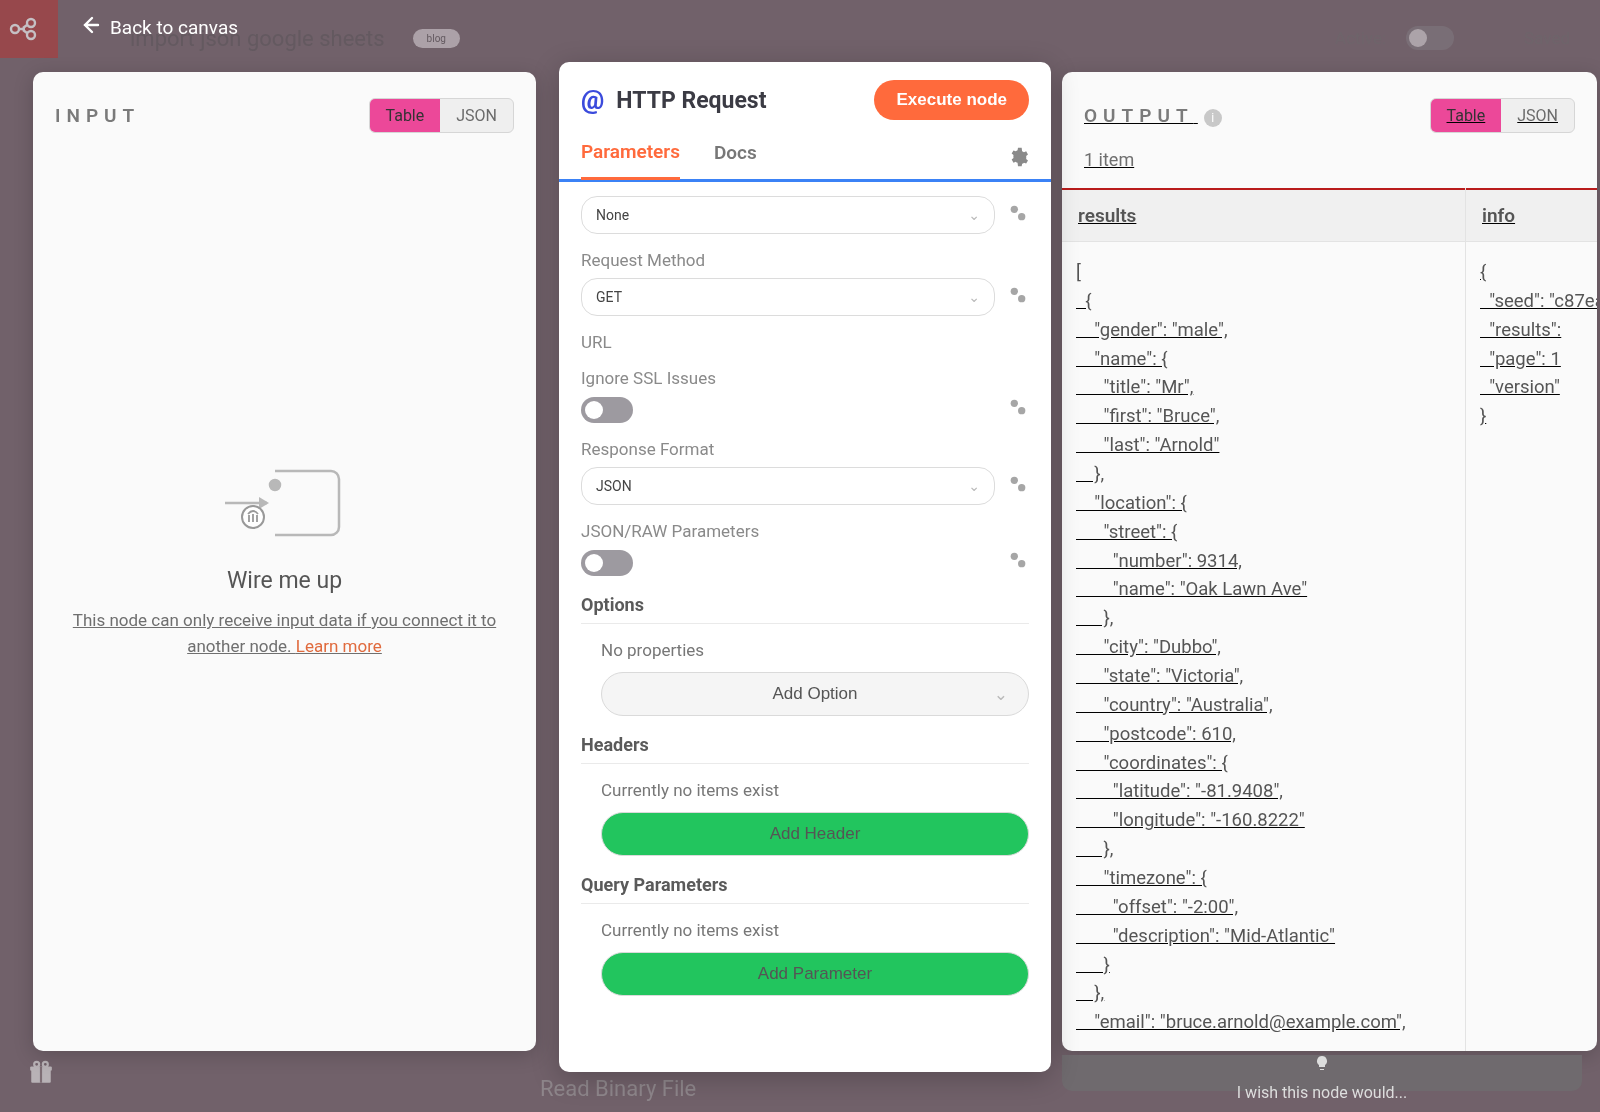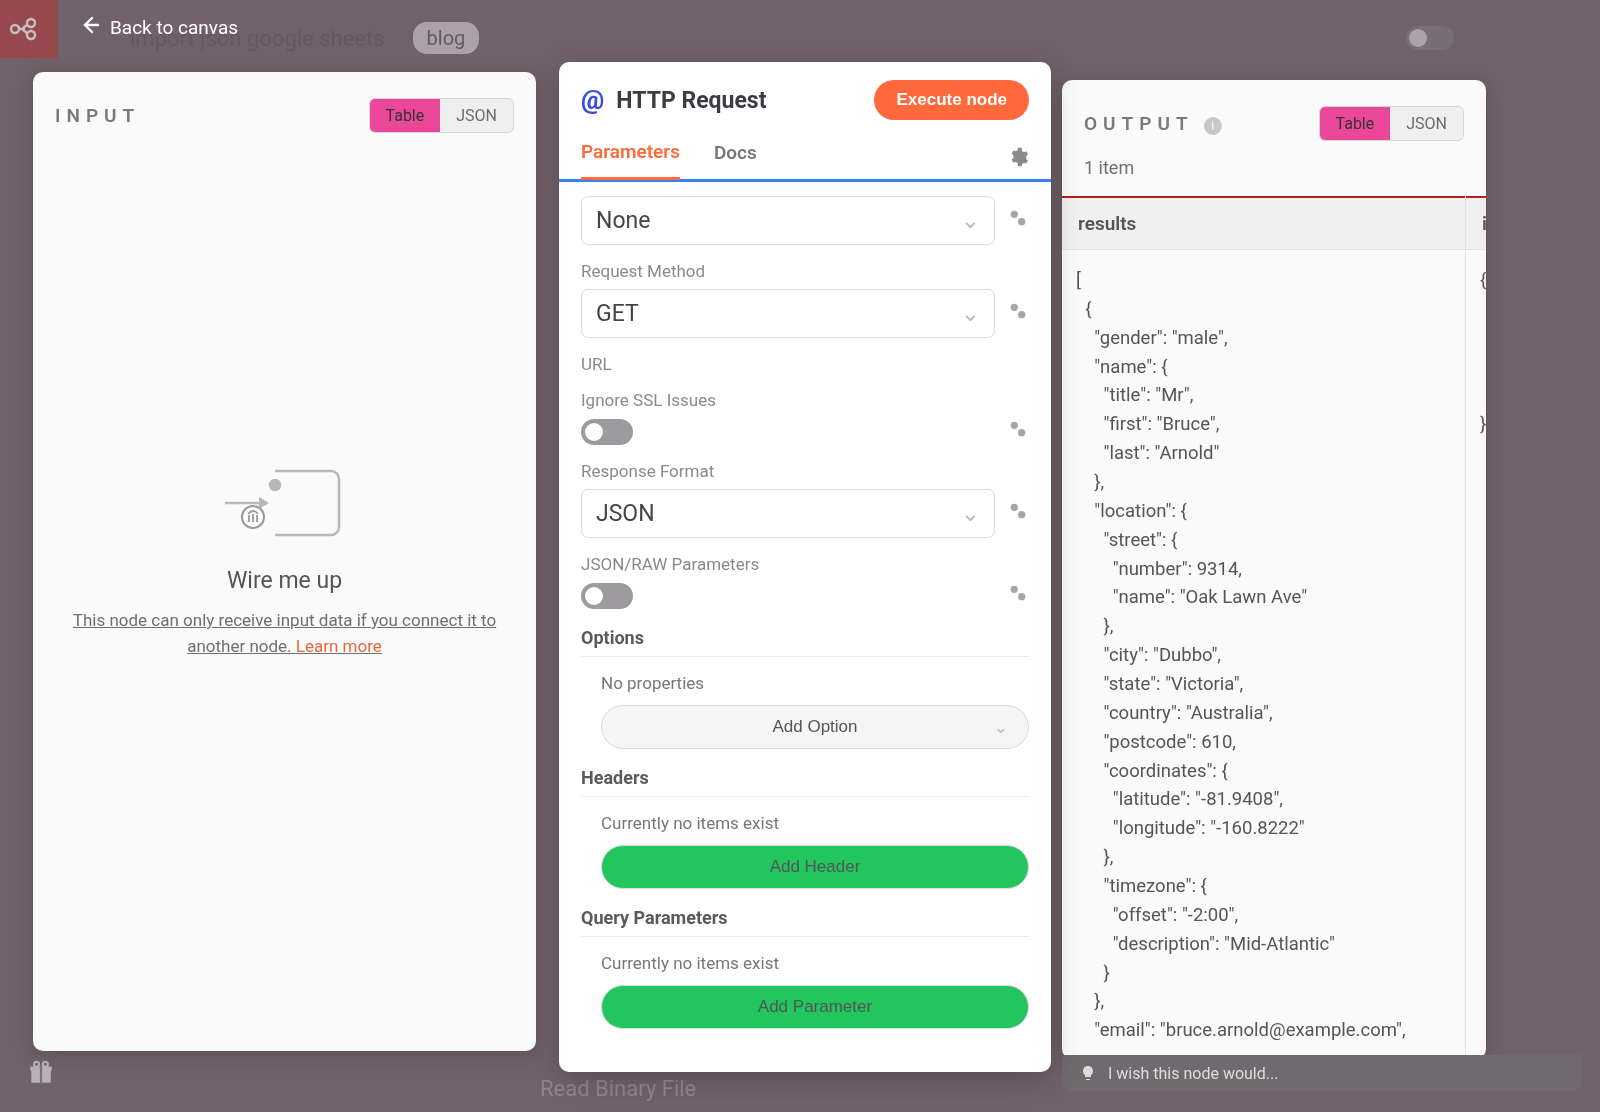--- a/index.html
+++ b/index.html
@@ -36,35 +36,35 @@
   .logo-square{width:58px;height:58px;background:#b84848;position:absolute;left:0;top:0;display:flex;align-items:center;justify-content:center;}
   .back{margin-left:60px;display:flex;align-items:center;gap:10px;font-size:19px;}
   .topbar2{
     position:absolute; top:18px; left:0; right:0; height:40px;
     display:flex; align-items:center;
     padding-left:130px; padding-right:30px;
     color:#5b5256;
     z-index:0;
   }
   .wfname{font-size:22px;color:#6a6266;}
-  .tag{background:#d9d0d4;color:#6a6266;padding:4px 14px;border-radius:14px;font-size:20px;margin-left:28px;}
+  .tag{background:#d9d0d4;color:#6a6266;padding:4px 14px;border-radius:14px;font-size:10px;margin-left:28px;}
   .top-right{margin-left:auto;display:flex;align-items:center;gap:20px;color:#7a7276;}
   .toggle-pill{width:48px;height:24px;border-radius:12px;background:#8b8288;position:relative;}
   .toggle-pill::after{content:"";position:absolute;left:3px;top:3px;width:18px;height:18px;border-radius:50%;background:#d9d3d6;}
   
   .panel{
     position:absolute;
     background:#fafafa;
     border-radius:10px;
     box-shadow:0 4px 20px rgba(0,0,0,0.18);
     z-index:5;
     overflow:hidden;
   }
   .panel.left{ left:33px; top:72px; width:503px; height:979px; }
-  .panel.right{ left:1062px; top:80px; width:424px; height:979px; }
+  .panel.right{ left:1062px; top:72px; width:535px; height:979px;text-decoration:underline; }
   .panel-head{display:flex;align-items:center;justify-content:space-between;padding:26px 22px 10px;}
   .panel-title{letter-spacing:6px;color:#7a7a7a;font-size:19px;font-weight:600;}
   .info-dot{width:18px;height:18px;border-radius:50%;background:#c8c8c8;display:inline-flex;align-items:center;justify-content:center;color:#fff;font-size:12px;margin-left:6px;}
   .seg{display:flex;border:1px solid #d6d6d6;border-radius:6px;overflow:hidden;background:#efefef;}
   .seg div{padding:7px 16px;font-size:16px;color:#6b6b6b;}
   .seg .active{background:#ec4899;color:#333;}
   .input-empty{display:flex;flex-direction:column;align-items:center;margin-top:320px;color:#6f6f6f;text-align:center;padding:0 30px;}
   .wireicon{width:140px;height:80px;margin-bottom:24px;position:relative;}
   .wireicon svg{width:140px;height:80px;}
   .wiretitle{font-size:23px;color:#555;margin-bottom:14px;}
@@ -96,38 +96,38 @@
   .tabs{display:flex;align-items:center;padding:12px 22px 0;gap:34px;border-bottom:3px solid #3b82f6;position:relative;}
   .tab{padding-bottom:14px;font-size:19px;color:#777;font-weight:600;}
   .tab.active{color:#ff6a3c;border-bottom:3px solid #ff6a3c;margin-bottom:-1px;}
   .gear-right{margin-left:auto;color:#888;}
   .gears{color:#a6a6a6;font-size:22px;}
   .params{padding:14px 22px 30px;overflow:auto;flex:1;}
   .field{margin-bottom:16px;}
   .flabel{color:#8a8a8a;font-size:17px;margin-bottom:8px;}
   .row{display:flex;align-items:center;gap:12px;}
   .select,.tinput{
-    flex:1;border:1px solid #dcdcdc;border-radius:7px;background:#fff;
-    padding:10px 14px;font-size:23px;color:#444;display:flex;align-items:flex-end;justify-content:space-between;
+    flex:1;border:1px solid #dcdcdc;border-radius:16px;background:#fff;
+    padding:10px 14px;font-size:14px;color:#444;display:flex;align-items:flex-end;justify-content:space-between;
   }
   .chev{color:#bbb;}
   .small-toggle{width:52px;height:26px;border-radius:13px;background:#9d9aa0;position:relative;}
   .small-toggle::after{content:"";position:absolute;left:4px;top:4px;width:18px;height:18px;border-radius:50%;background:#fff;}
   .section-label{font-weight:700;color:#5a5a5a;font-size:18px;margin:18px 0 2px;border-bottom:1px solid #eaeaea;padding-bottom:8px;}
   .noprops{color:#777;font-size:17px;padding:14px 0 12px 20px;}
   .addbtn{
     width:100%;border:1px solid #dadada;background:#f5f5f5;border-radius:24px;
     padding:11px 18px;font-size:17px;color:#555;display:flex;align-items:center;justify-content:center;gap:10px;position:relative;
   }
   .addbtn .chev{position:absolute;right:20px;}
   .addbtn.plain{background:#22c55e;}
   .wish{
     position:absolute;left:1062px;top:1055px;width:520px;height:36px;
     background:#6f6a6e;color:#ddd;border-radius:0 0 10px 10px;
-    display:flex;align-items:center;gap:12px;padding:0 18px;font-size:16px;z-index:6;
+    display:flex;align-items:center;gap:12px;padding:0 18px;font-size:16px;z-index:6;flex-direction:column;
   }
   .bulb{width:16px;height:16px;}
   .gift{position:absolute;left:28px;top:1060px;color:#b8b2b6;font-size:26px;z-index:4;}
   .readbinary{position:absolute;left:540px;top:1076px;color:#8e868b;font-size:22px;z-index:2;}
 </style>
 </head>
 <body>
 
 <div class="outer">
   <div class="logo-square">

